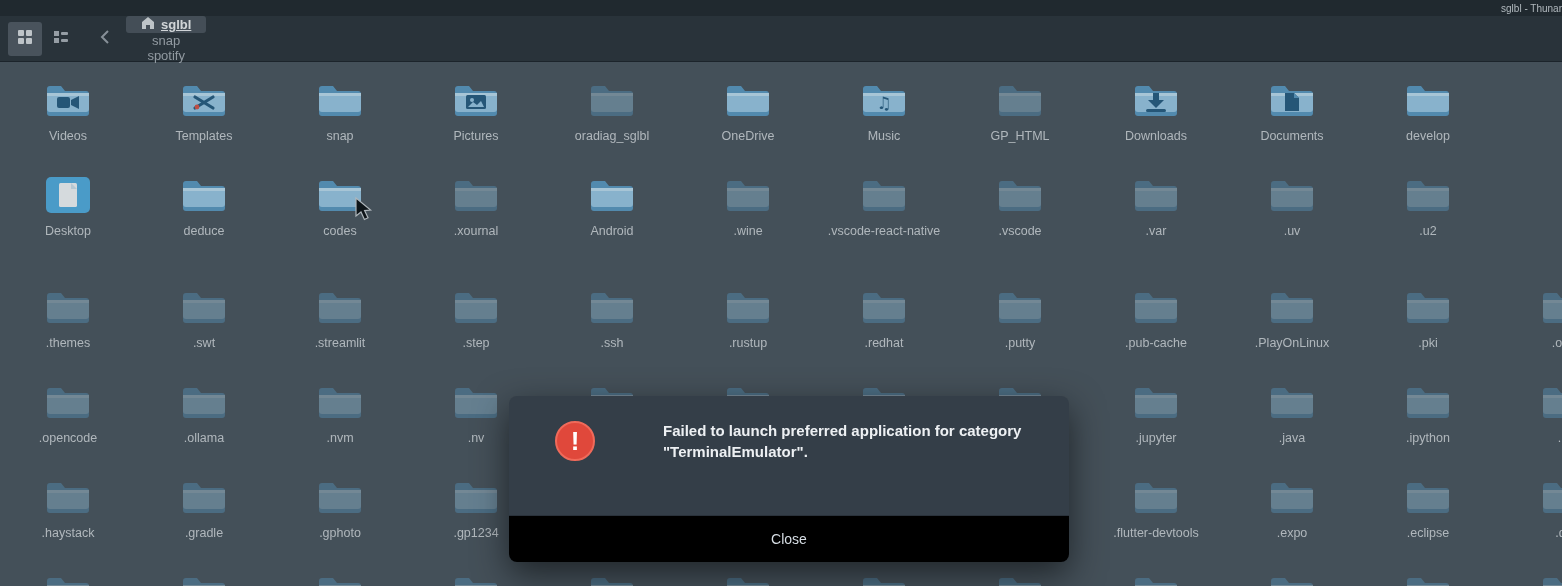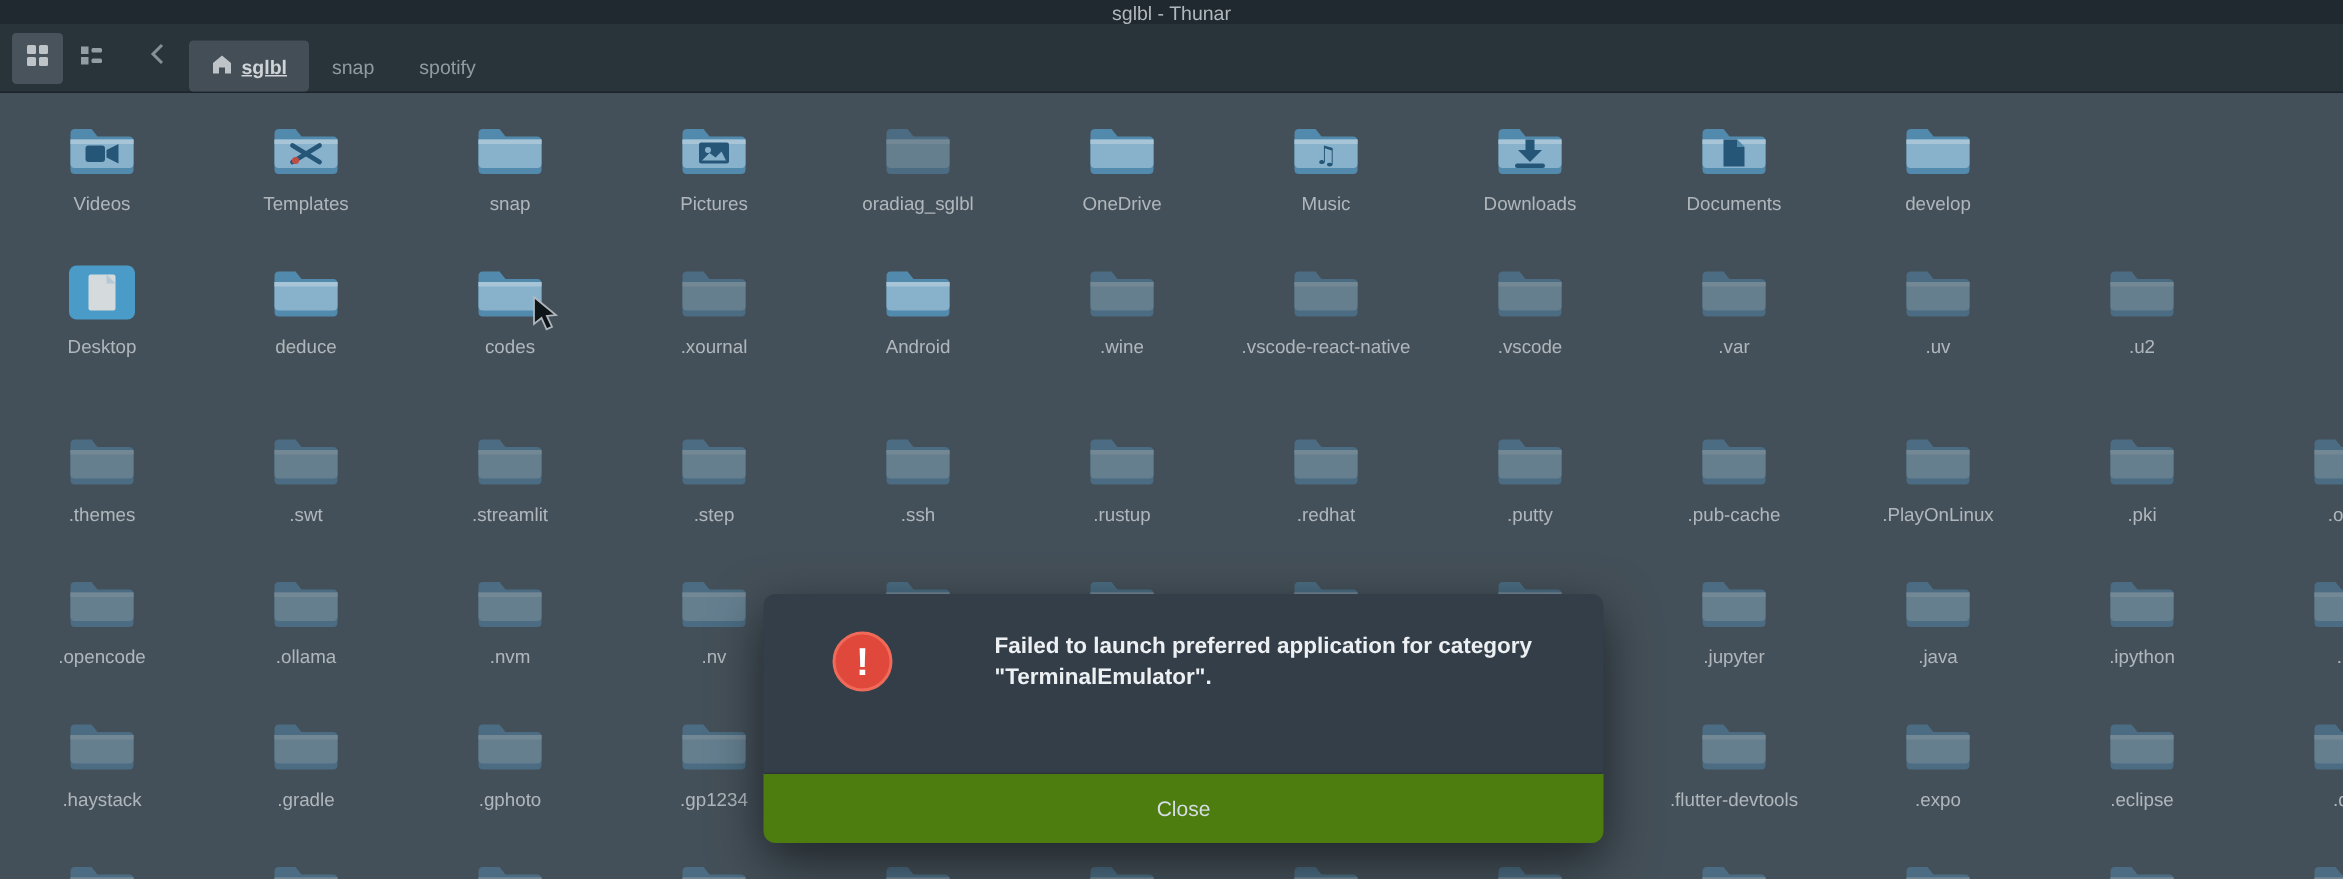--- a/index.html
+++ b/index.html
@@ -1,29 +1,29 @@
 <!DOCTYPE html>
 <html><head>
 <meta charset="utf-8">
 <style>
   html,body{margin:0;padding:0;width:1562px;height:586px;overflow:hidden;
     background:#4e5a64;font-family:"Liberation Sans","DejaVu Sans",sans-serif;}
   .window{position:absolute;inset:0;}
   
   .titlebar{position:absolute;top:0;left:0;right:0;height:16px;background:#242d34;
-    color:#c9d1d7;font-size:13px;display:flex;align-items:center;justify-content:center;}
+    color:#c9d1d7;font-size:10px;display:flex;align-items:center;justify-content:flex-end;}
   
   .toolbar{position:absolute;top:16px;left:0;right:0;height:46px;background:#2f3941;
     border-bottom:1px solid #202830;display:flex;align-items:center;padding-left:8px;box-sizing:border-box;}
   .tool-btn{width:34px;height:34px;border:none;border-radius:3px;background:transparent;
     display:flex;align-items:center;justify-content:center;margin-right:2px;padding:0;cursor:pointer;}
   .tool-btn.active{background:#535e68;}
   .back-btn{width:26px;height:34px;display:flex;align-items:center;justify-content:center;
     color:#9aa4ad;margin-left:12px;cursor:pointer;}
-  .pathbar{display:flex;align-items:flex-end;margin-left:8px;height:100%;}
+  .pathbar{display:flex;align-items:center;margin-left:8px;height:100%;flex-direction:column;}
   .path-btn{height:34px;border:none;border-radius:3px;background:transparent;color:#a6afb7;
     font-size:13px;padding:0 15px;display:flex;align-items:center;gap:6px;cursor:pointer;
     font-family:inherit;}
   .path-btn.active{background:#4d5862;color:#eef2f5;}
   .path-btn.active .path-label{text-decoration:underline;font-weight:bold;}
   
   .filearea{position:absolute;top:62px;left:0;right:0;bottom:0;overflow:hidden;padding-top:18px;}
   .icon-row{display:flex;height:95px;}
   .icon-row.r2{height:112px;}
   .file-cell{width:136px;flex:0 0 136px;display:flex;flex-direction:column;align-items:center;}
@@ -37,21 +37,21 @@
   .dialog{position:fixed;left:509px;top:396px;width:560px;height:166px;background:#343e48;
     border-radius:8px;z-index:20;box-shadow:0 12px 34px rgba(0,0,0,.55);display:flex;
     flex-direction:column;}
   .dialog-body{flex:1;display:flex;align-items:flex-start;padding:25px 36px 0 46px;box-sizing:border-box;}
   .err-icon{width:40px;height:40px;border-radius:50%;background:#e0483b;color:#fff;
     display:flex;align-items:center;justify-content:center;font-weight:bold;font-size:26px;
     flex:0 0 40px;border:2px solid #f06a5a;box-sizing:border-box;}
   .dialog-text{margin-left:68px;flex:1;}
   .dialog-title{font-weight:bold;font-size:15px;color:#edf0f3;line-height:1.38;text-align:left;}
   .dialog-msg{margin-top:11px;font-size:13px;color:#b6bfc8;text-align:center;}
-  .dialog-close{height:47px;width:100%;border:none;border-top:1px solid #2a323b;background:#4d7c0f;
+  .dialog-close{height:47px;width:100%;border:none;border-top:1px solid #2a323b;background:#000000;
     color:#d6dde4;font-size:14px;border-radius:0 0 8px 8px;cursor:pointer;font-family:inherit;}
 </style>
 </head>
 <body>
 
 <div class="window">
   <div class="titlebar">
     <span>sglbl - Thunar</span>
   </div>
 
@@ -172,20 +172,28 @@
         </div>
         <div class="file-cell">
           <div class="f-icon"><svg width="48" height="40" viewBox="0 0 48 40">
     <path d="M3 9 q0 -3 3 -3 h11 l4 5 h21 q3 0 3 3 v19 q0 3 -3 3 H6 q-3 0 -3 -3 z" fill="#5e9dc6"></path>
     <path d="M3 13 h42 v16 q0 3 -3 3 H6 q-3 0 -3 -3 z" fill="#9ccbe9"></path>
     <rect x="3" y="13" width="42" height="3" fill="#bfe0f4"></rect>
     <text x="24" y="29" font-size="17" text-anchor="middle" fill="#2a6187" font-family="DejaVu Sans">♫</text>
             </svg></div>
           <div class="file-label">Music</div>
         </div>
+        <div class="file-cell dimmed">
+          <div class="f-icon"><svg width="48" height="40" viewBox="0 0 48 40">
+    <path d="M3 9 q0 -3 3 -3 h11 l4 5 h21 q3 0 3 3 v19 q0 3 -3 3 H6 q-3 0 -3 -3 z" fill="#5e9dc6"></path>
+    <path d="M3 13 h42 v16 q0 3 -3 3 H6 q-3 0 -3 -3 z" fill="#9ccbe9"></path>
+    <rect x="3" y="13" width="42" height="3" fill="#bfe0f4"></rect>
+    </svg></div>
+          <div class="file-label">GP_HTML</div>
+        </div>
         <div class="file-cell">
           <div class="f-icon"><svg width="48" height="40" viewBox="0 0 48 40">
     <path d="M3 9 q0 -3 3 -3 h11 l4 5 h21 q3 0 3 3 v19 q0 3 -3 3 H6 q-3 0 -3 -3 z" fill="#5e9dc6"></path>
     <path d="M3 13 h42 v16 q0 3 -3 3 H6 q-3 0 -3 -3 z" fill="#9ccbe9"></path>
     <rect x="3" y="13" width="42" height="3" fill="#bfe0f4"></rect>
     <g fill="#2a6187">
                 <path d="M21 13 h6 v7 h5 l-8 8 -8 -8 h5 z"></path>
                 <rect x="14" y="29" width="20" height="3" rx="1.5"></rect>
               </g>
             </svg></div>

